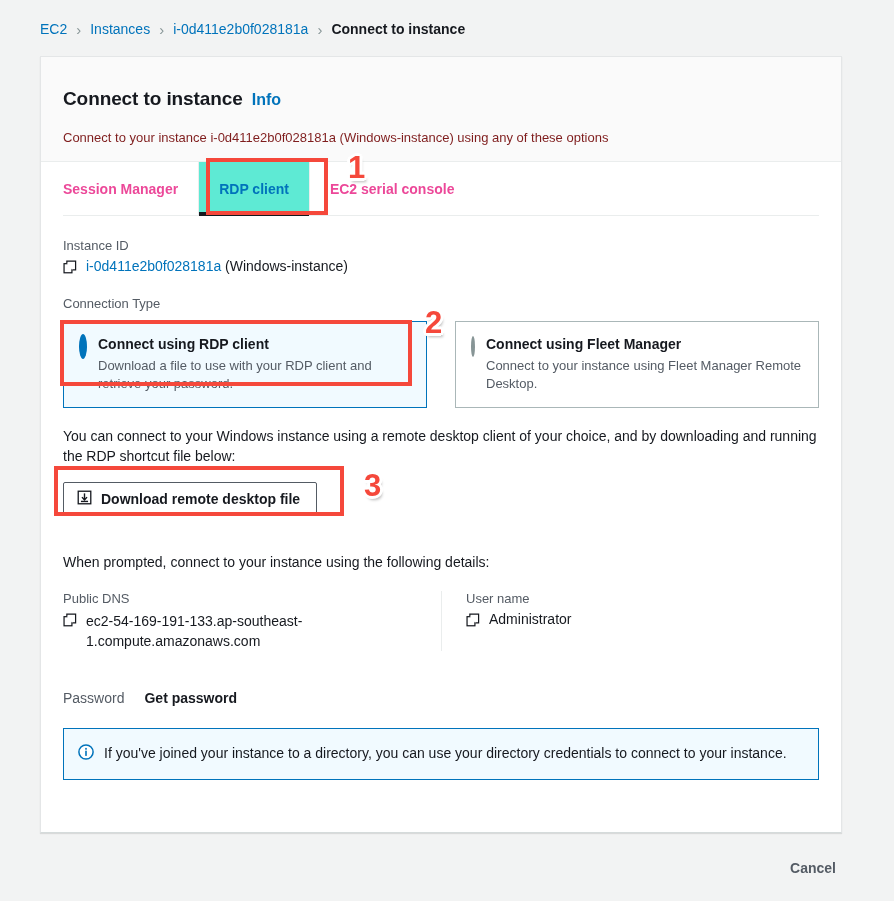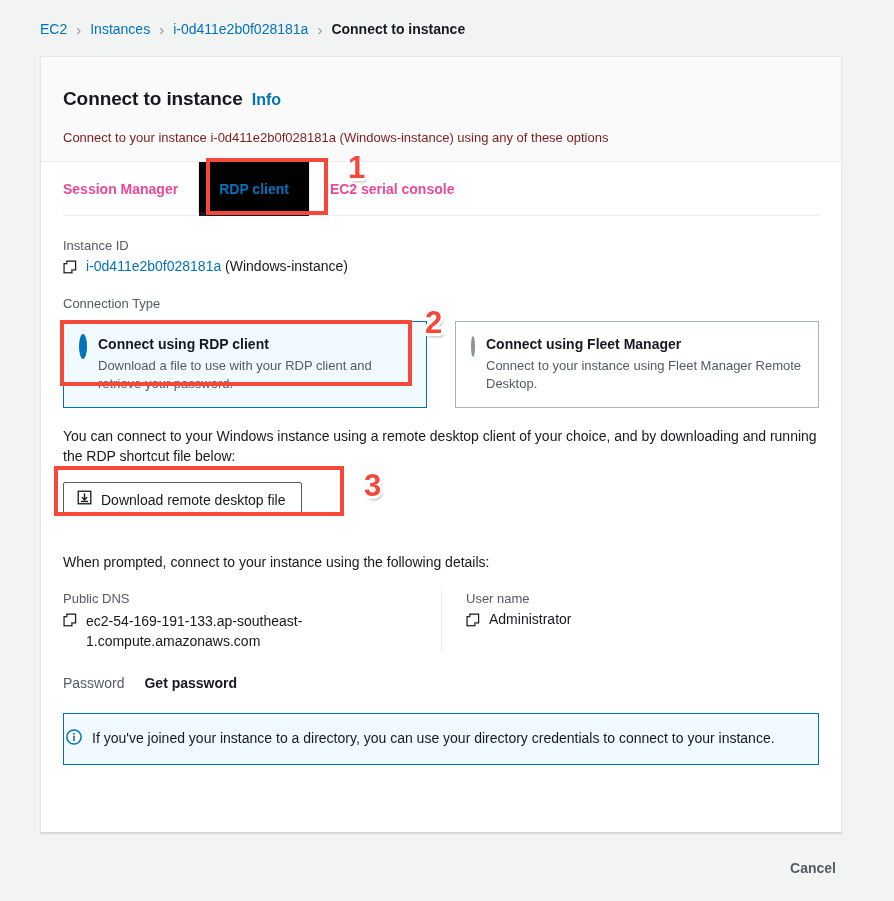--- a/index.html
+++ b/index.html
@@ -74,21 +74,21 @@
     display: flex; align-items: center;
     padding: 0 20px;
     font-size: 14px; font-weight: bold; color: #ec4899;
     cursor: pointer;
     position: relative;
     background: transparent;
   }
   .tab:first-child { padding-left: 0; }
   .tab.active {
     color: #0073bb;
-    background: #000000;
+    background: #5eead4;
     border-left: 1px solid #eaeded;
     border-right: 1px solid #eaeded;
   }
   .tab.active::after {
     content: "";
     position: absolute;
     left: 0; right: 0; bottom: -1px;
     height: 4px;
     background: #16191f;
   }
@@ -146,61 +146,61 @@
   }
 
   
   .para {
     margin-top: 18px;
     font-size: 14px; color: #16191f; line-height: 1.45;
   }
 
   
   .dl-btn {
-    display: inline-flex; align-items: flex-end;
+    display: inline-flex; align-items: center;
     gap: 9px;
     padding: 7px 16px 7px 13px;
     border: 1px solid #545b64;
     border-radius: 2px;
     background: #ffffff;
-    font-size: 14px; font-weight: normal; color: #16191f;
+    font-size: 14px; font-weight: bold; color: #16191f;
     cursor: pointer;
   }
 
   
   .detail-cols {
     display: flex;
     margin-top: 18px;
   }
   .detail-col { width: 50%; padding-right: 24px; }
   .detail-col.second {
     border-left: 1px solid #eaeded;
     padding-left: 24px;
   }
   .dns-value { line-height: 1.45; word-break: break-word; }
 
   
   .pw-row {
     display: flex; align-items: center;
-    margin-top: 24px;
+    margin-top: 39px;
     gap: 20px;
   }
   .pw-label { font-size: 14px; color: #545b64; }
   .pw-btn {
     font-size: 14px; font-weight: bold; color: #16191f;
     cursor: pointer; background: none; border: none;
     padding: 0; font-family: inherit;
   }
 
   
   .alert {
     margin-top: 22px;
     border: 1px solid #0073bb;
     background: #f1faff;
-    padding: 14px 16px 15px 2px;
+    padding: 14px 16px 15px 14px;
     display: flex; align-items: flex-start;
   }
   .alert-icon { flex: none; margin-right: 10px; padding-top: 1px; }
   .alert-text {
     font-size: 14px; color: #16191f; line-height: 1.5;
   }
 
   
   .cancel-btn {
     position: absolute;

